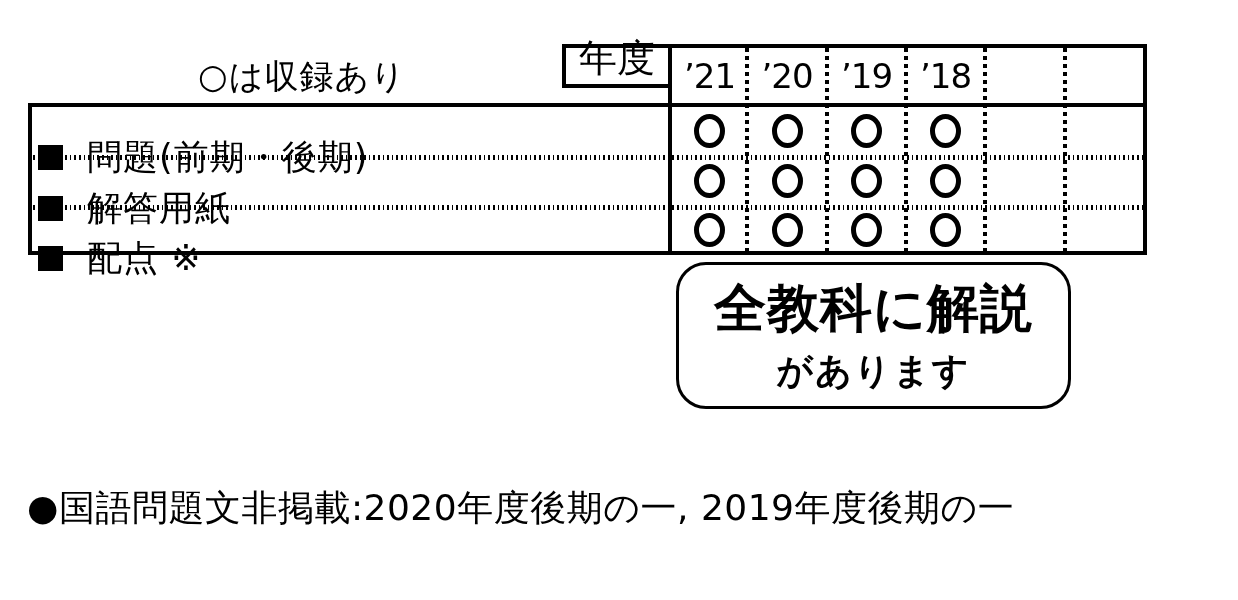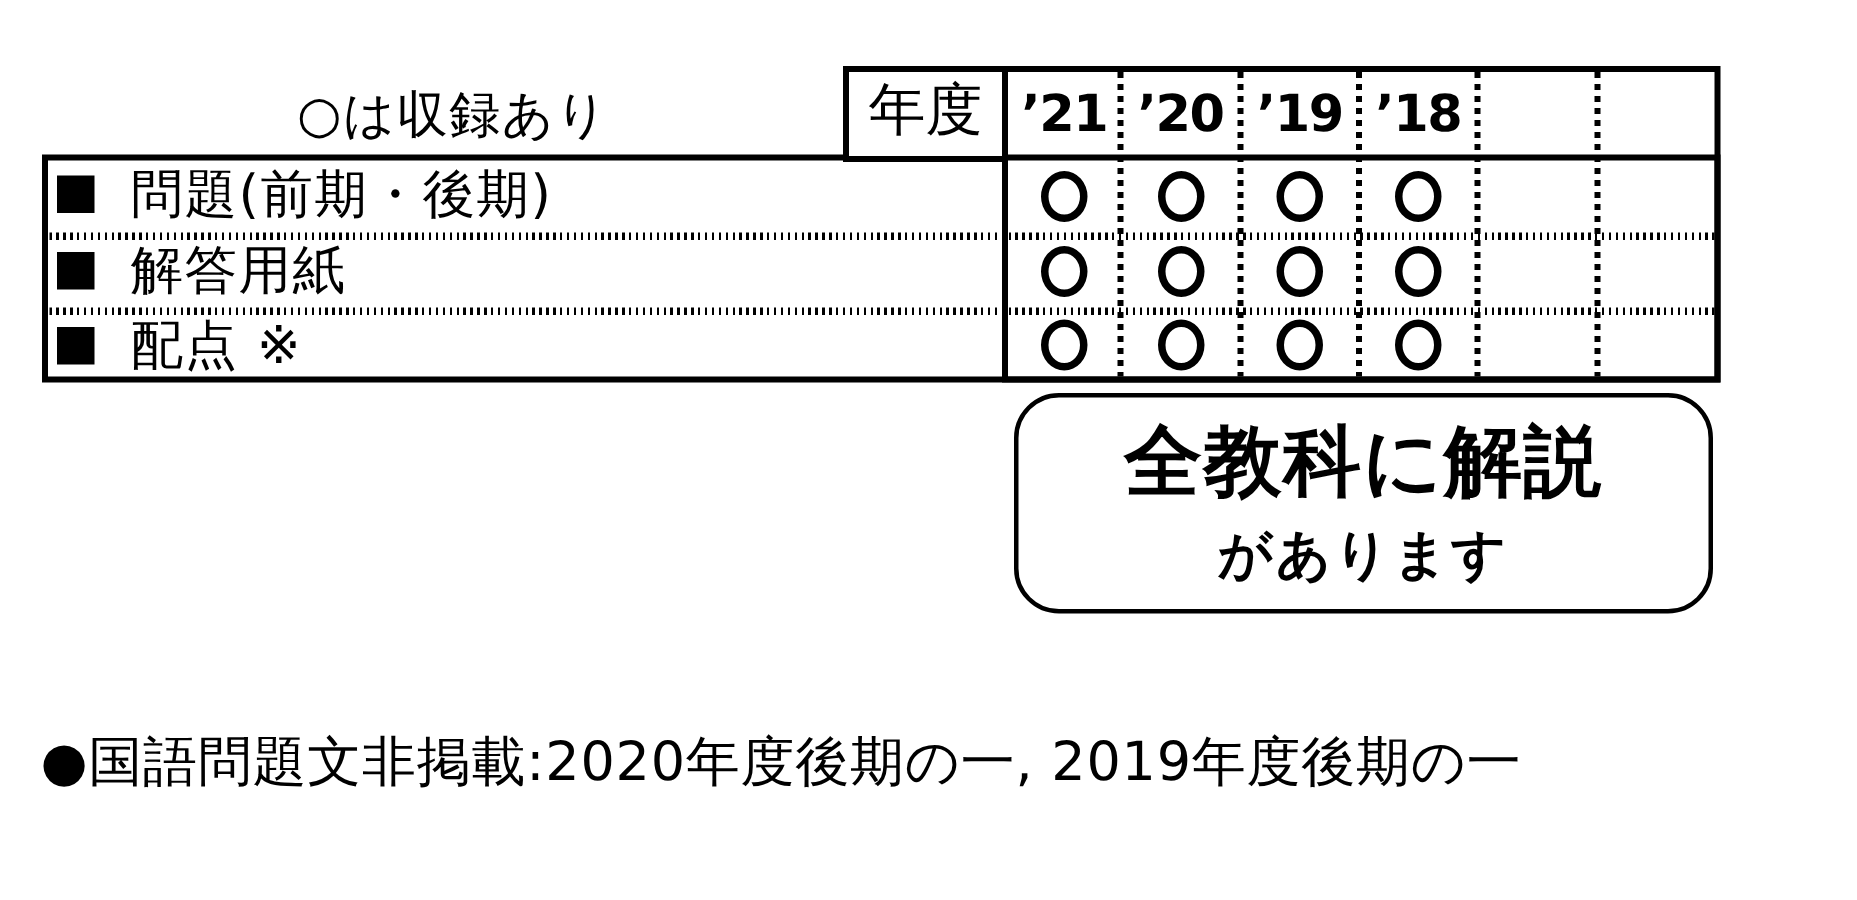--- a/index.html
+++ b/index.html
@@ -7,34 +7,34 @@
     position:relative;width:1238px;height:600px;background:#ffffff;
     font-family:"DejaVu Sans","Liberation Sans",sans-serif;color:#000;overflow:hidden;border-radius:24px;
   }
   .legend{position:absolute;left:198px;top:54px;font-size:34px;letter-spacing:1px;}
   
   .hsep{position:absolute;left:33px;width:1110px;height:5px;
     background-image:repeating-linear-gradient(90deg,#000 0px,#000 1.6px,transparent 1.6px,transparent 4.6px);}
   .vsep{position:absolute;width:4px;top:48px;height:203px;
     background-image:repeating-linear-gradient(180deg,#000 0px,#000 4px,transparent 4px,transparent 8px);}
   
-  .nendo-box{position:absolute;left:562px;top:44px;width:110px;height:64px;border:4px solid #000;
-    box-sizing:border-box;display:flex;align-items:flex-start;justify-content:center;font-size:38px;background:#fff;}
+  .nendo-box{position:absolute;left:562px;top:44px;width:110px;height:44px;border:4px solid #000;
+    box-sizing:border-box;display:flex;align-items:flex-end;justify-content:center;font-size:38px;background:#fff;}
   .years-box{position:absolute;left:668px;top:44px;width:479px;height:211px;border:4px solid #000;box-sizing:border-box;}
   .body-box{position:absolute;left:28px;top:103px;width:1119px;height:152px;border:4px solid #000;box-sizing:border-box;}
   
-  .year-label{position:absolute;top:56px;width:80px;text-align:center;font-size:34px;font-weight:bold;letter-spacing:-1px;}
+  .year-label{position:absolute;top:56px;width:80px;text-align:center;font-size:34px;font-weight:normal;letter-spacing:-1px;}
   
-  .row-label{position:absolute;left:38px;height:48px;display:flex;align-items:center;gap:24px;}
+  .row-label{position:absolute;left:38px;height:48px;display:flex;align-items:center;gap:24px;margin-top:28px;}
   .row-square{width:25px;height:25px;background:#000;flex:0 0 auto;}
   .row-text{font-size:35px;letter-spacing:1px;white-space:nowrap;}
   
   .mark-circle{position:absolute;width:31px;height:34px;border:5px solid #000;border-radius:50%;box-sizing:border-box;}
   
-  .callout{position:absolute;left:676px;top:262px;width:466px;height:147px;border:3px solid #000;
+  .callout{position:absolute;left:676px;top:262px;width:395px;height:147px;border:3px solid #000;
     border-radius:30px;box-sizing:border-box;display:flex;flex-direction:column;align-items:center;
     justify-content:center;gap:16px;background:#fff;}
   .callout-title{font-size:52px;font-weight:bold;letter-spacing:1px;line-height:1.05;}
   .callout-sub{font-size:36px;letter-spacing:2px;line-height:1.05;font-weight:bold;}
   
   .note1{position:absolute;left:36px;top:460px;font-size:36px;letter-spacing:1px;white-space:nowrap;}
   .note2{position:absolute;left:27px;top:484px;font-size:36px;letter-spacing:0.5px;white-space:nowrap;}
 </style>
 </head>
 <body>

